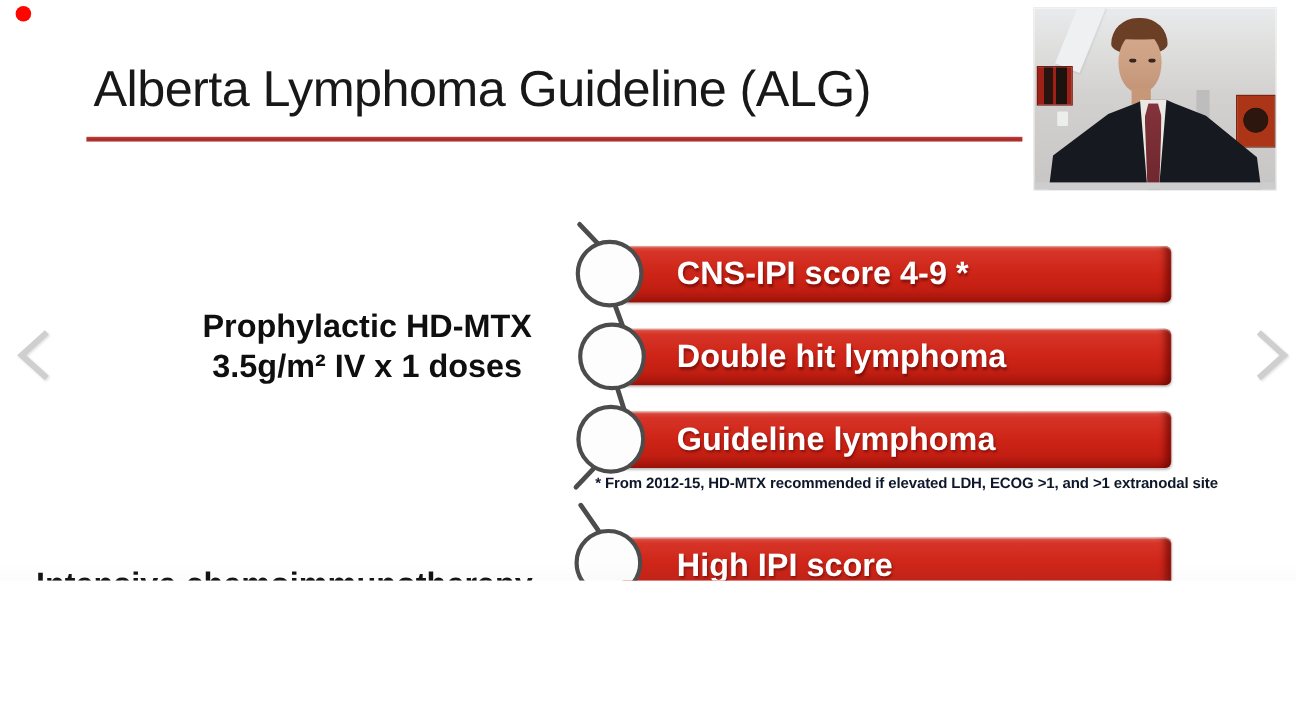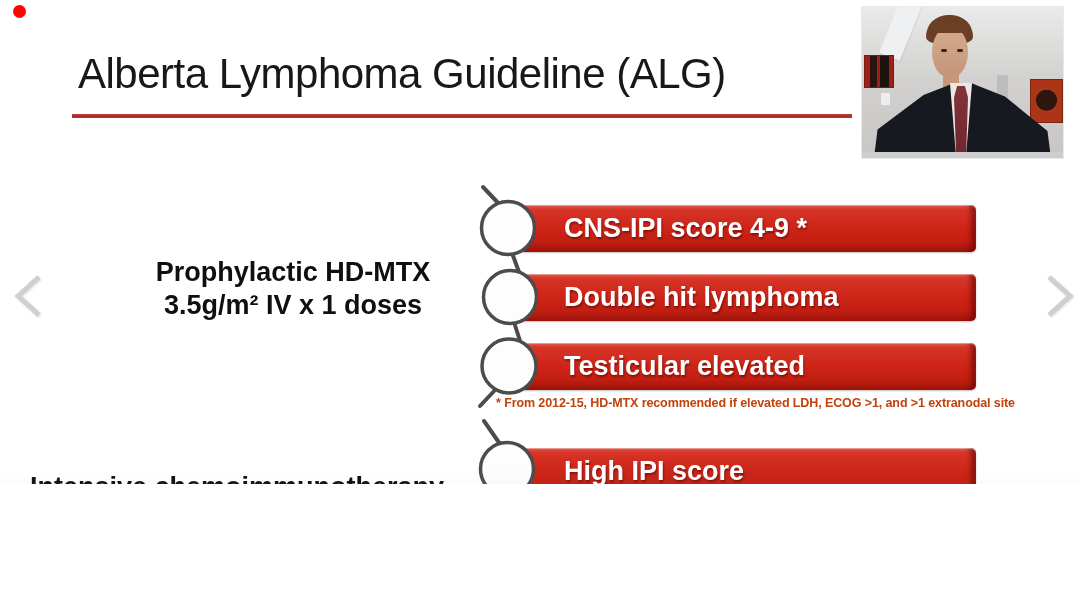--- a/index.html
+++ b/index.html
@@ -49,36 +49,36 @@
 
   
   .nav{position:absolute;top:272px;width:36px;height:48px;cursor:pointer;
        filter:drop-shadow(1.5px 1.5px 1px rgba(0,0,0,.13));}
   .nav.prev{left:10px;} .nav.next{left:1042px;}
   .nav svg{display:block;}
 
   
   .glabel{position:absolute;color:#0f0f0f;font-weight:700;font-size:27px;line-height:33px;
           text-align:center;white-space:nowrap;}
-  .glabel1{left:132px;top:256px;width:322px;}
+  .glabel1{left:145px;top:256px;width:322px;}
   .glabel2{left:8px;top:471px;width:458px;}
 
   
   .banner{position:absolute;left:519px;width:457px;height:47px;border-radius:5px;
       background:linear-gradient(180deg,#df5a4e 0%,#d63427 10%,#cd2417 50%,#c21e12 78%,#9d1309 100%);
       box-shadow:inset 0 1px 1px rgba(255,255,255,.45),
                  inset -8px 0 5px -3px rgba(100,5,0,.65),
                  0 1px 2px rgba(0,0,0,.25);}
   .banner span{display:block;padding-left:45px;line-height:46px;font-size:27px;font-weight:700;
       color:#fff;text-shadow:1px 2px 2px rgba(70,0,0,.5);white-space:nowrap;}
   .b1{top:205px;} .b2{top:274px;} .b3{top:343px;} .b4{top:448px;} .b5{top:521px;}
 
   
   .footnote{position:absolute;left:496px;top:396px;font-size:12.5px;font-weight:700;
-      color:#c2410c;letter-spacing:-0.1px;white-space:nowrap;}
+      color:#0f172a;letter-spacing:-0.1px;white-space:nowrap;}
 
   
   .pins{position:absolute;left:0;top:0;width:1080px;height:593px;pointer-events:none;}
 
   
   .vignette{position:absolute;left:0;top:468px;width:1080px;height:125px;pointer-events:none;
       background:linear-gradient(180deg,rgba(168,168,168,0) 0%,rgba(168,168,168,.12) 40%,
                  rgba(168,168,168,.45) 75%,rgba(162,162,162,.85) 100%);}
 </style>
 </head>
@@ -130,21 +130,21 @@
     <div>or consolidative autotransplant</div>
   </div>
 
   <div class="banner b1">
     <span>CNS-IPI score 4-9 *</span>
   </div>
   <div class="banner b2">
     <span>Double hit lymphoma</span>
   </div>
   <div class="banner b3">
-    <span>Testicular elevated</span>
+    <span>Guideline lymphoma</span>
   </div>
   <div class="banner b4">
     <span>High IPI score</span>
   </div>
   <div class="banner b5">
     <span>Double hit lymphoma</span>
   </div>
 
   <div class="footnote">* From 2012-15, HD-MTX recommended if elevated LDH, ECOG &gt;1, and &gt;1 extranodal site</div>
 

